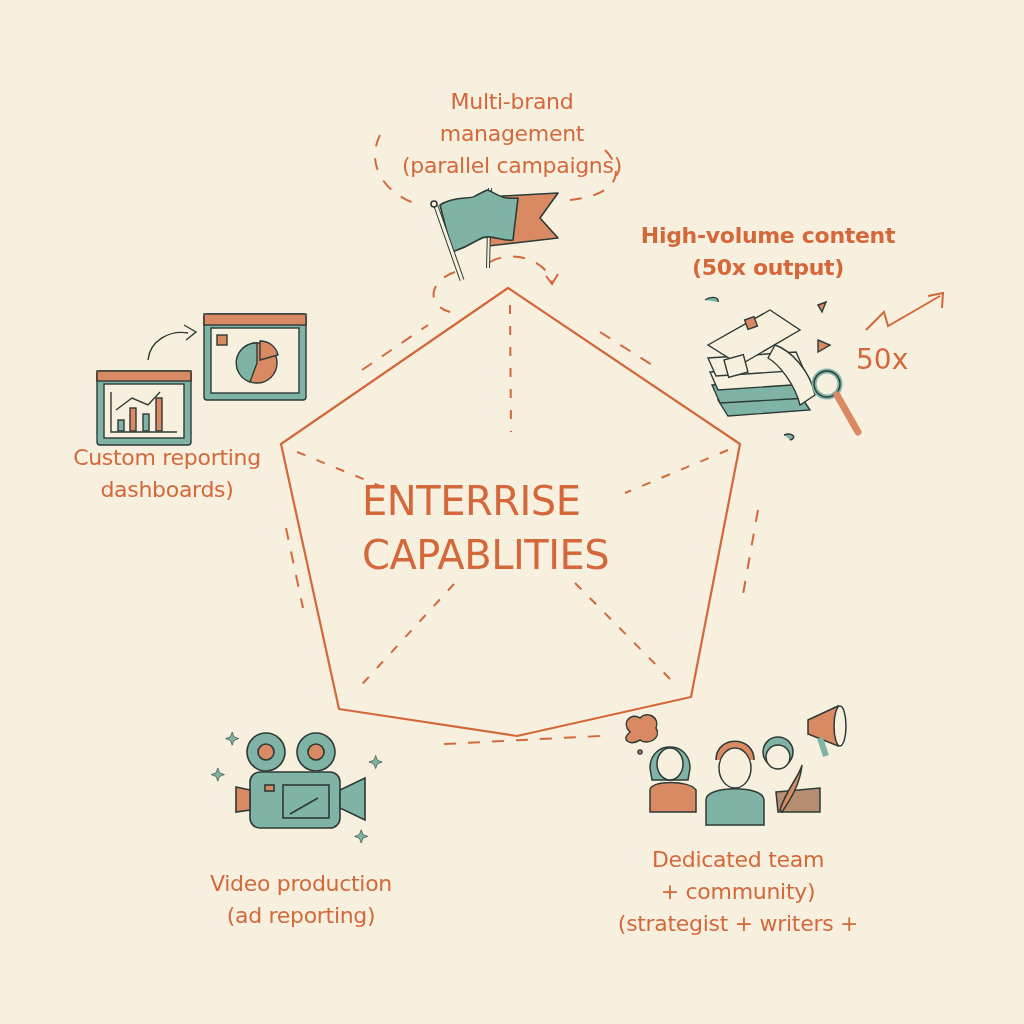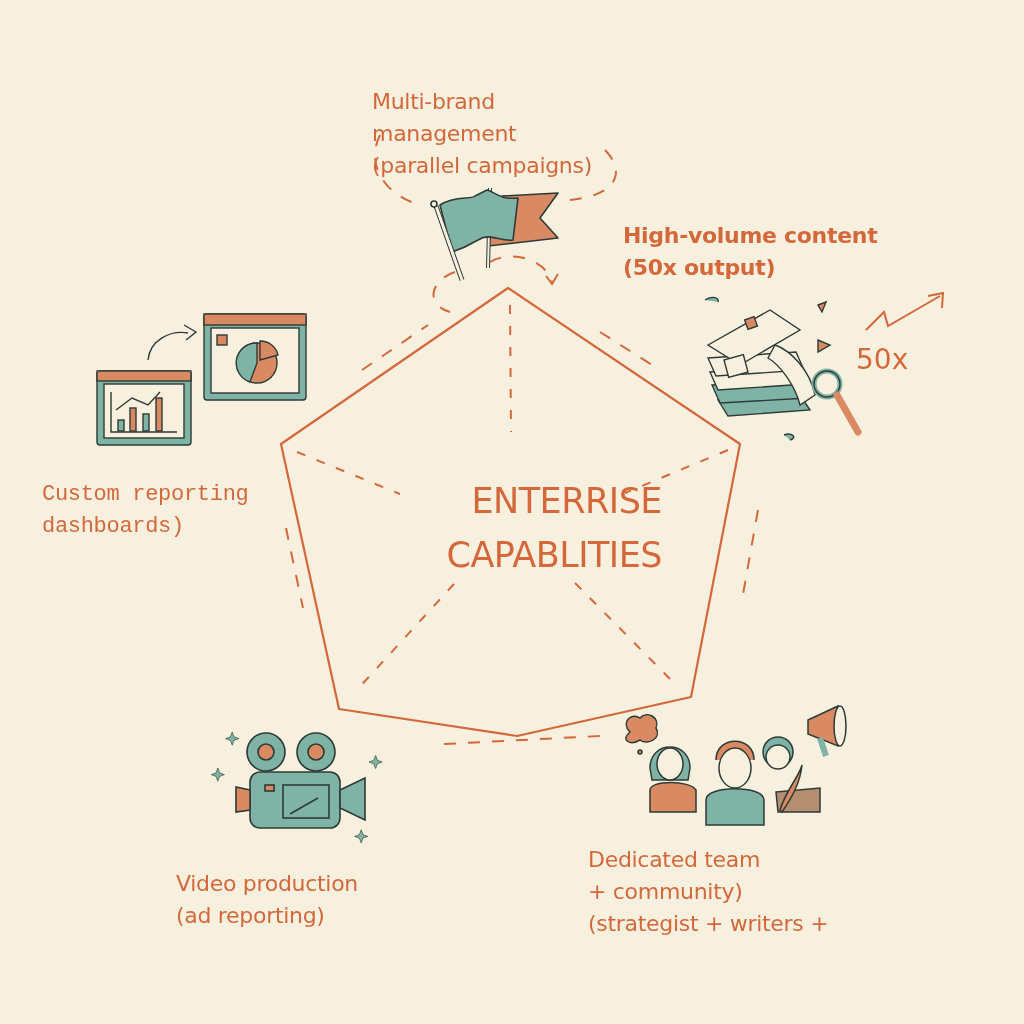--- a/index.html
+++ b/index.html
@@ -6,35 +6,35 @@
   body {
     width: 1024px; height: 1024px; overflow: hidden;
     background: #f7f0df;
     font-family: "DejaVu Sans", sans-serif;
     position: relative;
   }
   .canvas { position: absolute; left: 0; top: 0; width: 1024px; height: 1024px; }
   .label {
     position: absolute;
     color: #d4683a;
-    text-align: left;
+    text-align: center;
     font-family: "DejaVu Sans", sans-serif;
     font-size: 22px;
     line-height: 32px;
     letter-spacing: -0.3px;
     white-space: nowrap;
   }
   .label .line { display: block; }
   .center-title {
     position: absolute;
     left: 362px; top: 474px; width: 300px;
     color: #d4683a;
-    text-align: right;
+    text-align: left;
     font-family: "DejaVu Sans", sans-serif;
-    font-size: 35px;
+    font-size: 40px;
     line-height: 54px;
     letter-spacing: -0.5px;
   }
   .center-title .line { display: block; }
   .big-50x {
     position: absolute; left: 856px; top: 336px;
     color: #d4683a; font-size: 28px; line-height: 48px;
     font-family: "DejaVu Sans", sans-serif;
   }
   svg { position: absolute; left: 0; top: 0; overflow: visible; }
@@ -179,17 +179,17 @@
     <span class="line">Dedicated team</span>
     <span class="line">+ community)</span>
     <span class="line">(strategist + writers +</span>
   </div>
 
   <div class="label" style="left:176px; top:868px; width:250px;">
     <span class="line">Video production</span>
     <span class="line">(ad reporting)</span>
   </div>
 
-  <div class="label" style="left:42px; top:479px; width:250px;font-family:Liberation Mono, monospace;">
+  <div class="label" style="left:42px; top:442px; width:250px;">
     <span class="line">Custom reporting</span>
     <span class="line">dashboards)</span>
   </div>
 </div>
 
 </body></html>

